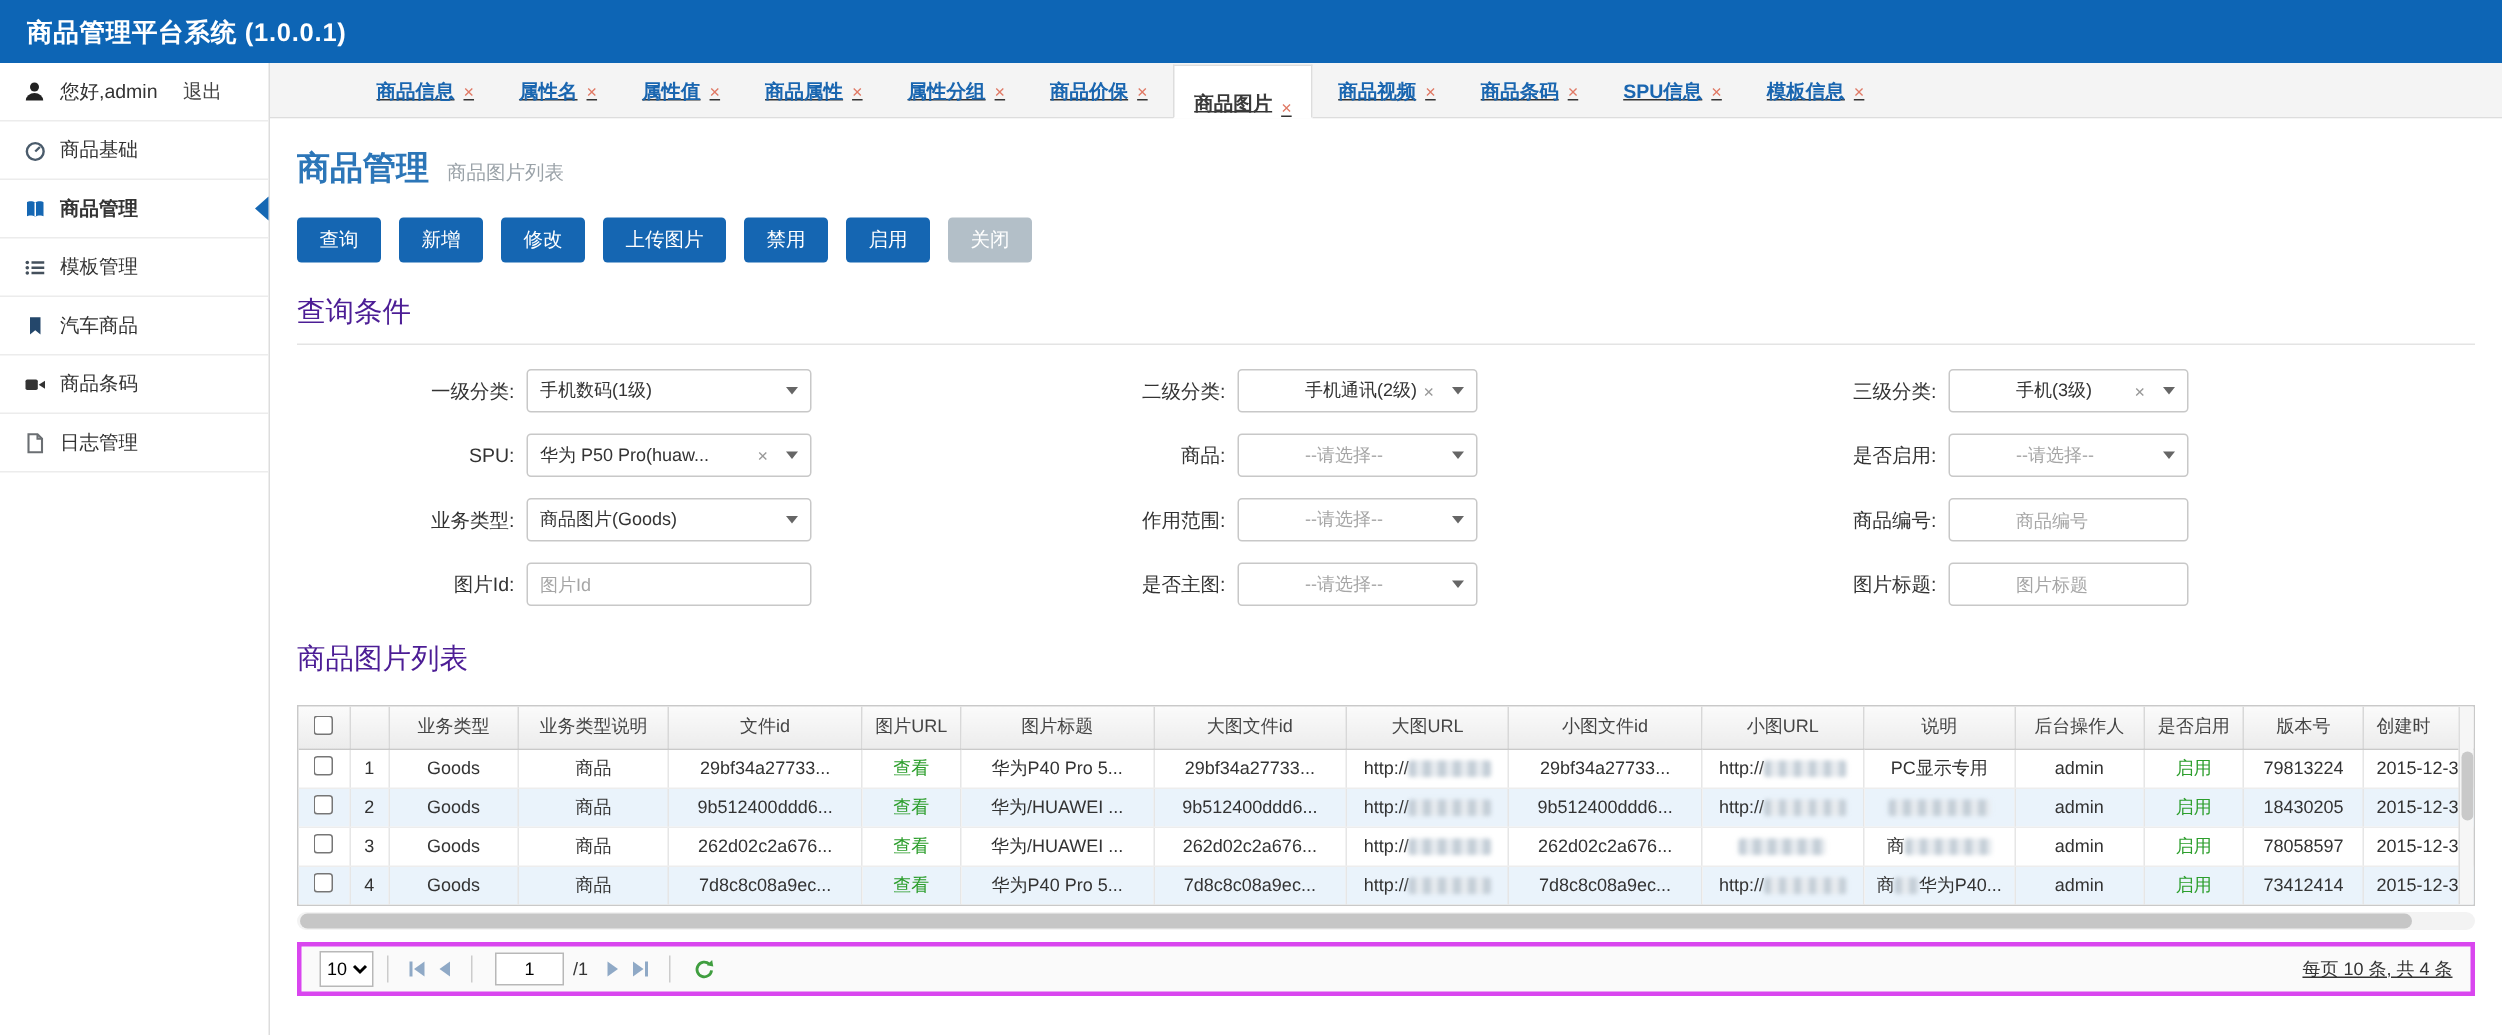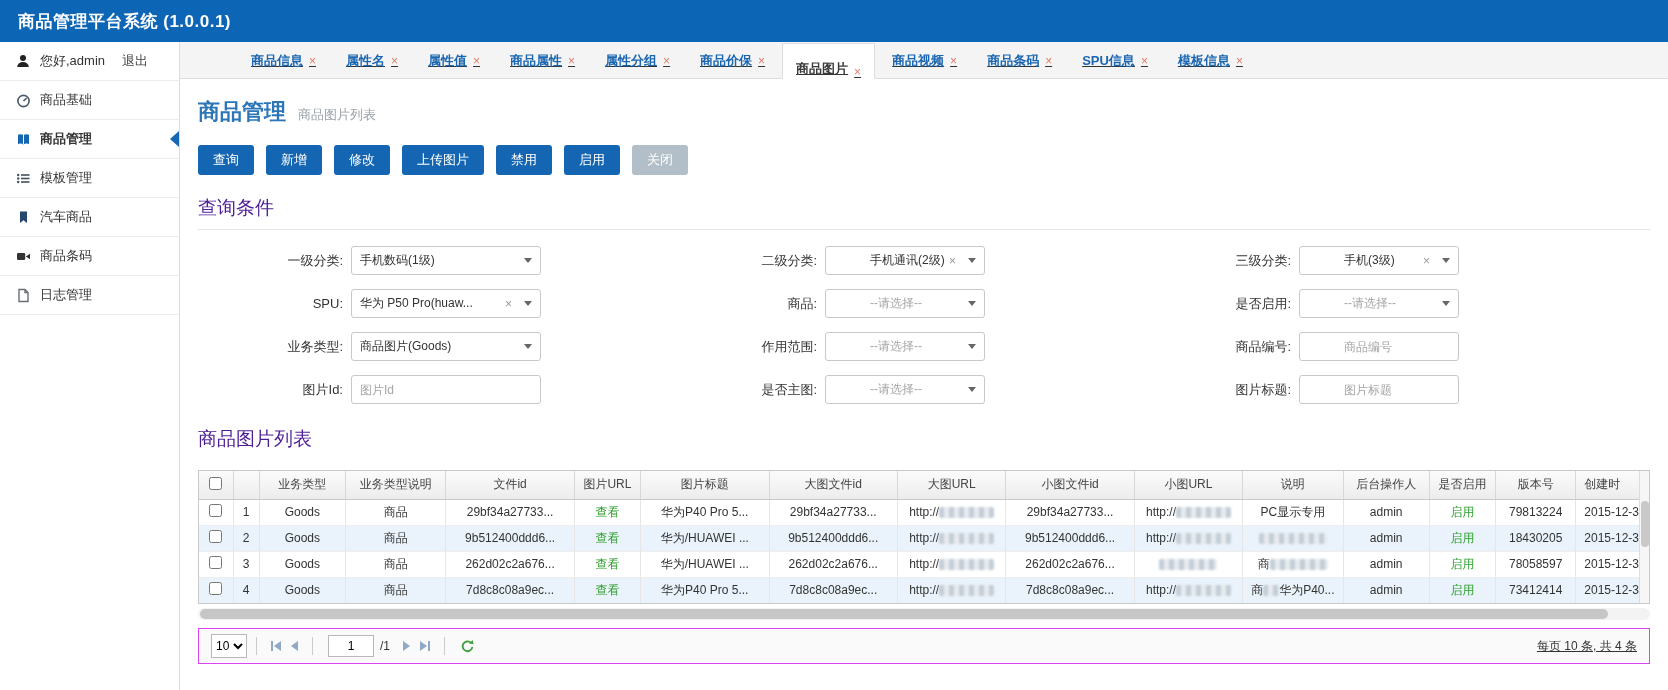--- a/index.html
+++ b/index.html
@@ -77,21 +77,21 @@
   .blur { display:inline-block; vertical-align:-2px; height:11px; border-radius:2px;
           background:repeating-linear-gradient(90deg,#c4ced7 0 5px,#e7ebef 5px 10px); filter:blur(1.3px); }
   .bw55{width:55px}.bw68{width:68px}.bw16{width:16px}.bw58{width:58px}
   .vscroll { position:absolute; top:0; right:0; bottom:0; width:10px; background:#f6f6f6; border-left:1px solid #ddd; }
   .vthumb { position:absolute; top:30px; left:1px; width:8px; height:46px; background:#c9c9c9; border-radius:4px; }
 
   .hscroll { margin-top:4px; height:12px; background:#f3f3f3; border-radius:6px; position:relative; }
   .hthumb { position:absolute; left:2px; top:1px; height:10px; width:97%; background:#c6c6c6; border-radius:5px; }
 
   
-  .pager { margin-top:8px; height:36px; border:1px solid #d946ef; background:#fafafa; display:flex; align-items:center;
+  .pager { margin-top:8px; height:36px; border:3px solid #d946ef; background:#fafafa; display:flex; align-items:center;
            padding:0 12px; font-size:12px; }
   .pager select { height:24px; font-size:12px; font-family:inherit; border:1px solid #b8b8b8; background:#fff; }
   .psep { width:1px; height:18px; background:#ccc; margin:0 9px; }
   .pbtn { display:inline-flex; align-items:center; gap:1px; padding:3px 5px; cursor:pointer; }
   .tri-l { width:0; height:0; border-top:5px solid transparent; border-bottom:5px solid transparent; border-right:7px solid #8fa9c6; }
   .tri-r { width:0; height:0; border-top:5px solid transparent; border-bottom:5px solid transparent; border-left:7px solid #8fa9c6; }
   .pbar { width:2px; height:10px; background:#8fa9c6; }
   .pinput { width:46px; height:22px; border:1px solid #b8b8b8; text-align:center; font-size:12px; font-family:inherit; margin:0 6px; }
   .ppages { color:#333; margin-right:8px; }
   .refresh { margin-left:6px; cursor:pointer; display:inline-flex; }

